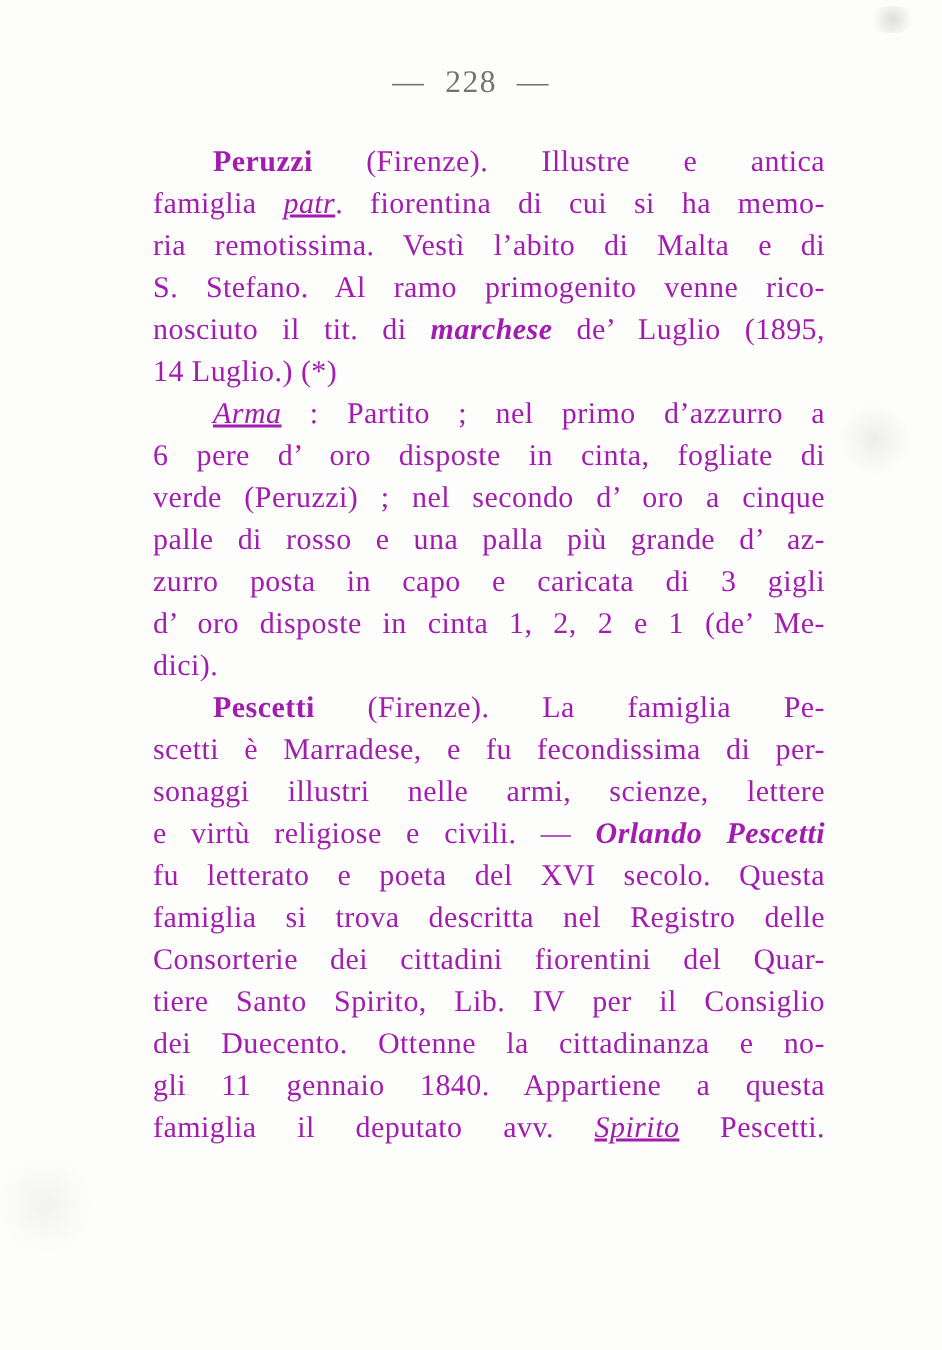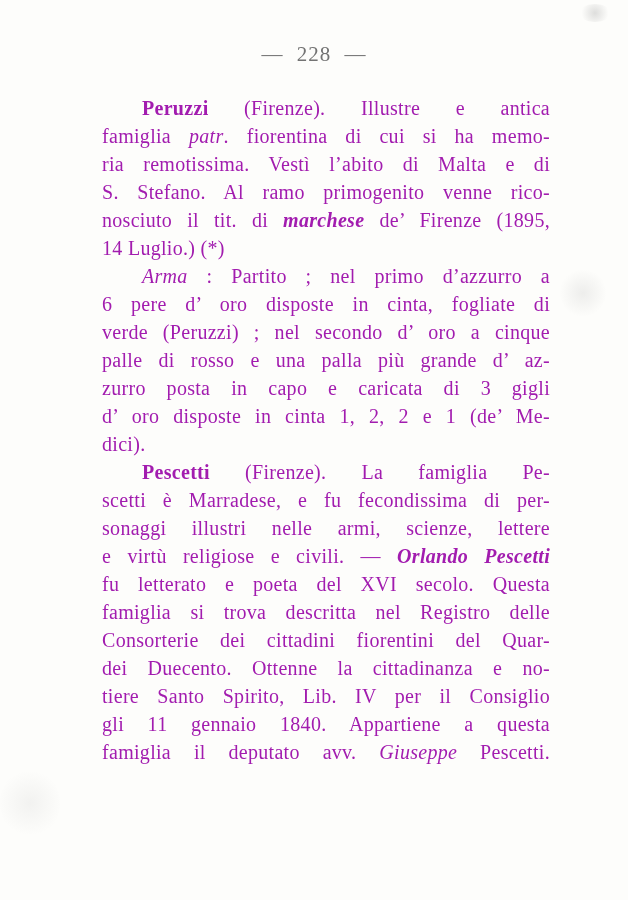--- a/index.html
+++ b/index.html
@@ -49,21 +49,21 @@
   .line.no-just {
     text-align: right;
     text-align-last: left;
   }
   .line.indent {
     padding-left: 40px;
     box-sizing: border-box;
   }
   .r-n { font-style: normal; font-weight: normal; }
   .r-b { font-weight: bold; }
-  .r-i { font-style: italic; }
+  .r-i { font-style: italic; text-decoration: underline; }
   .r-bi { font-style: italic; font-weight: bold; }
   .speck {
     position: absolute;
     border-radius: 50%;
     background: radial-gradient(circle, rgba(110,110,110,0.22) 0%, rgba(255,255,255,0) 70%);
     pointer-events: none;
   }
   .speck-1 { left: 578px; top: 4px; width: 34px; height: 18px; }
   .speck-2 { left: 560px; top: 268px; width: 46px; height: 50px; opacity: .5; }
   .speck-3 { left: 0px; top: 768px; width: 60px; height: 70px; opacity: .35; }
@@ -73,43 +73,43 @@
 
 <div class="scan-page">
   <div class="page-header">— 228 —</div>
 
   <div class="text-block" id="text-block">
       <div class="para">
         <div class="line indent"><span class="r-b">Peruzzi</span><span class="r-n"> (Firenze). Illustre e antica</span></div>
         <div class="line"><span class="r-n">famiglia </span><span class="r-i">patr</span><span class="r-n">. fiorentina di cui si ha memo-</span></div>
         <div class="line"><span class="r-n">ria remotissima. Vestì l’abito di Malta e di</span></div>
         <div class="line"><span class="r-n">S. Stefano. Al ramo primogenito venne rico-</span></div>
-        <div class="line"><span class="r-n">nosciuto il tit. di </span><span class="r-bi">marchese</span><span class="r-n"> de’ Firenze (1895,</span></div>
+        <div class="line"><span class="r-n">nosciuto il tit. di </span><span class="r-bi">marchese</span><span class="r-n"> de’ Luglio (1895,</span></div>
         <div class="line no-just"><span class="r-n">14 Luglio.) (*)</span></div>
       </div>
       <div class="para">
         <div class="line indent"><span class="r-i">Arma</span><span class="r-n"> : Partito ; nel primo d’azzurro a</span></div>
         <div class="line"><span class="r-n">6 pere d’ oro disposte in cinta, fogliate di</span></div>
         <div class="line"><span class="r-n">verde (Peruzzi) ; nel secondo d’ oro a cinque</span></div>
         <div class="line"><span class="r-n">palle di rosso e una palla più grande d’ az-</span></div>
         <div class="line"><span class="r-n">zurro posta in capo e caricata di 3 gigli</span></div>
         <div class="line"><span class="r-n">d’ oro disposte in cinta 1, 2, 2 e 1 (de’ Me-</span></div>
         <div class="line no-just"><span class="r-n">dici).</span></div>
       </div>
       <div class="para">
         <div class="line indent"><span class="r-b">Pescetti</span><span class="r-n"> (Firenze). La famiglia Pe-</span></div>
         <div class="line"><span class="r-n">scetti è Marradese, e fu fecondissima di per-</span></div>
         <div class="line"><span class="r-n">sonaggi illustri nelle armi, scienze, lettere</span></div>
         <div class="line"><span class="r-n">e virtù religiose e civili. — </span><span class="r-bi">Orlando Pescetti</span></div>
         <div class="line"><span class="r-n">fu letterato e poeta del XVI secolo. Questa</span></div>
         <div class="line"><span class="r-n">famiglia si trova descritta nel Registro delle</span></div>
         <div class="line"><span class="r-n">Consorterie dei cittadini fiorentini del Quar-</span></div>
+        <div class="line"><span class="r-n">tiere Santo Spirito, Lib. IV per il Consiglio</span></div>
         <div class="line"><span class="r-n">dei Duecento. Ottenne la cittadinanza e no-</span></div>
-        <div class="line"><span class="r-n">tiere Santo Spirito, Lib. IV per il Consiglio</span></div>
         <div class="line"><span class="r-n">gli 11 gennaio 1840. Appartiene a questa</span></div>
-        <div class="line"><span class="r-n">famiglia il deputato avv. </span><span class="r-i">Giuseppe</span><span class="r-n"> Pescetti.</span></div>
+        <div class="line"><span class="r-n">famiglia il deputato avv. </span><span class="r-i">Spirito</span><span class="r-n"> Pescetti.</span></div>
       </div>
     </div>
 
   <div class="speck speck-1"></div>
   <div class="speck speck-2"></div>
   <div class="speck speck-3"></div>
 </div>
 
 </body></html>

